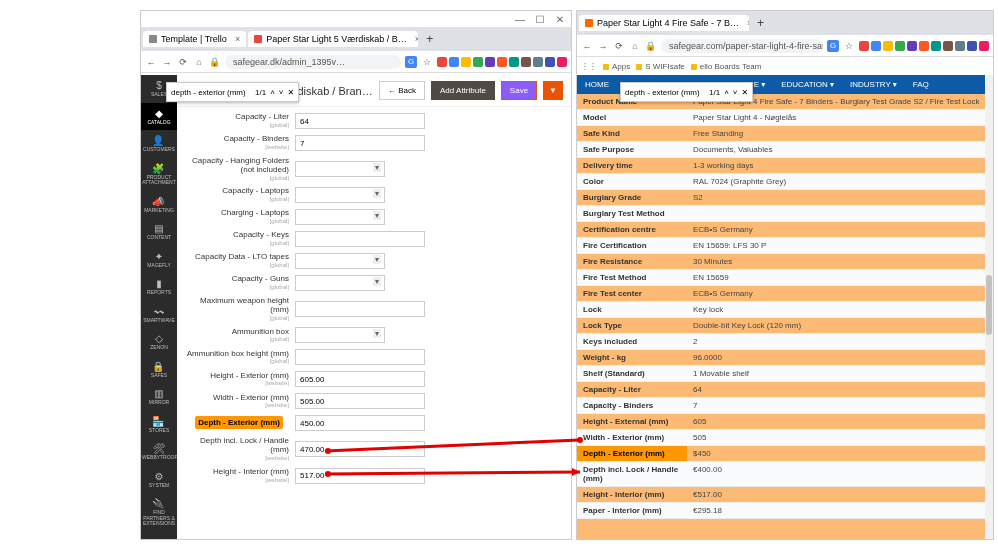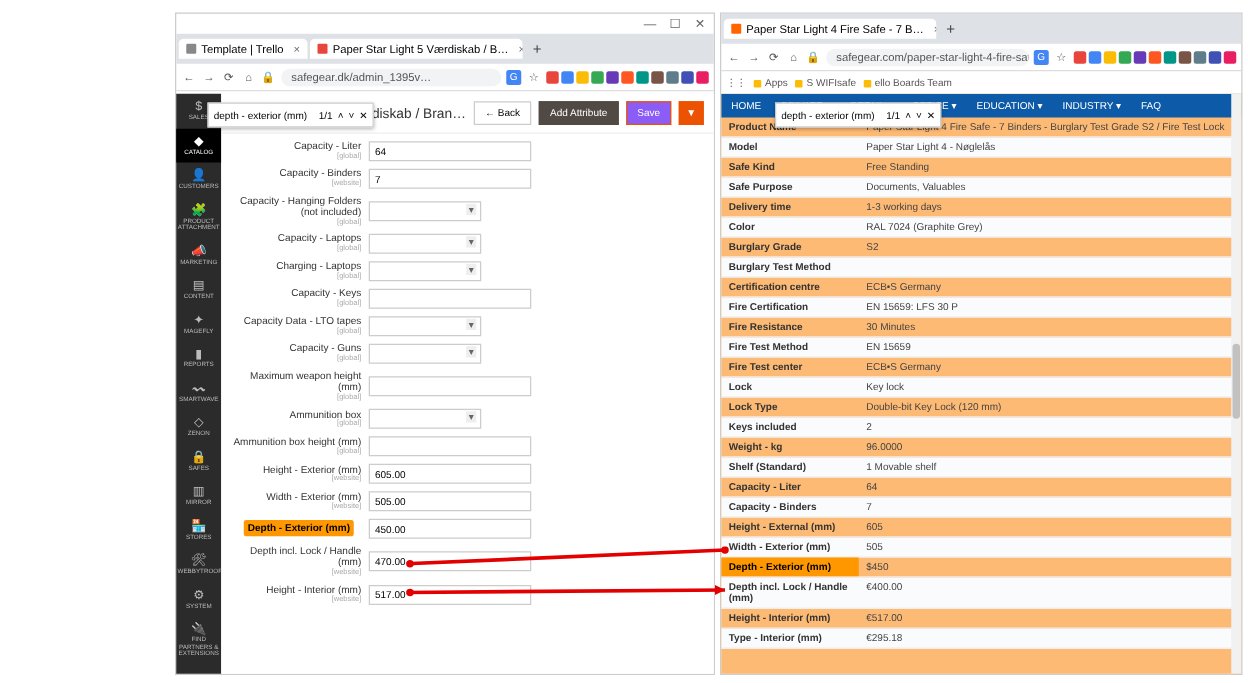--- a/index.html
+++ b/index.html
@@ -362,21 +362,21 @@
         </div>
         <div class="spec-row alt">
           <div class="spec-k">Depth incl. Lock / Handle (mm)</div>
           <div class="spec-v">€400.00</div>
         </div>
         <div class="spec-row">
           <div class="spec-k">Height - Interior (mm)</div>
           <div class="spec-v">€517.00</div>
         </div>
         <div class="spec-row alt">
-          <div class="spec-k">Type - Interior (mm)</div>
+          <div class="spec-k">Paper - Interior (mm)</div>
           <div class="spec-v">€295.18</div>
         </div>
       </div>
     <div class="scrollbar" style="top:0;bottom:0">
         <div class="thumb" style="height:60px;margin-top:200px"></div>
       </div>
   </div>
 </div>
 
 <div class="findbar fb-right">

